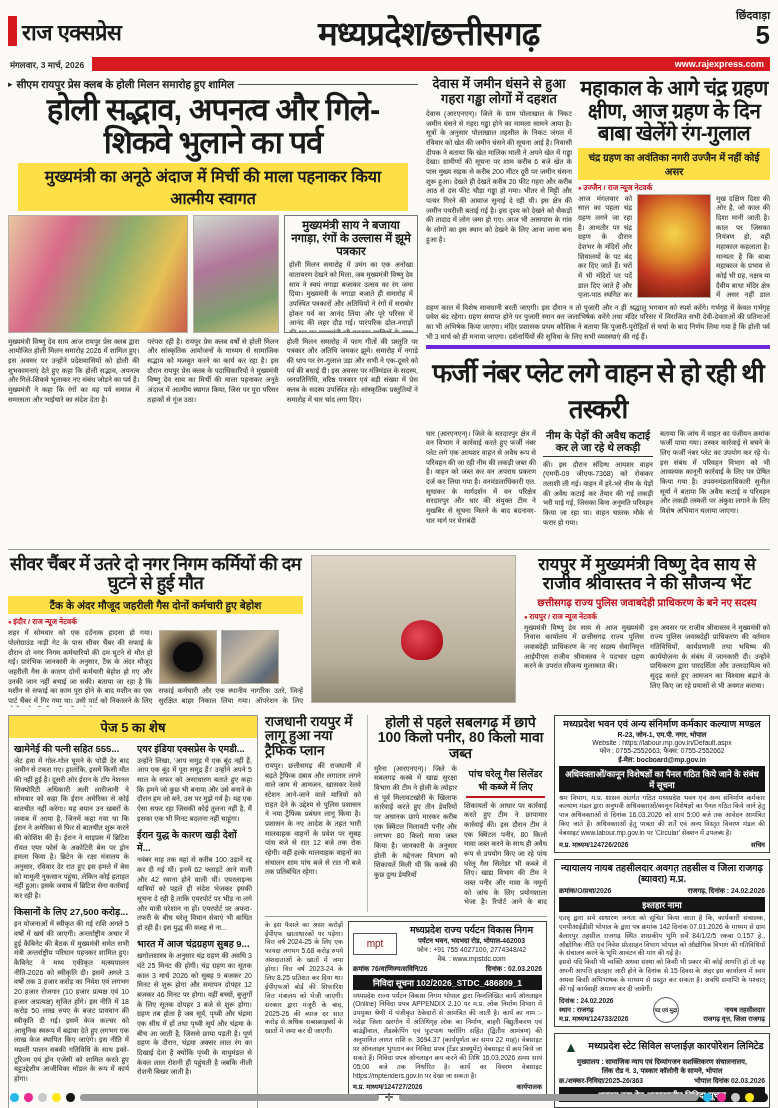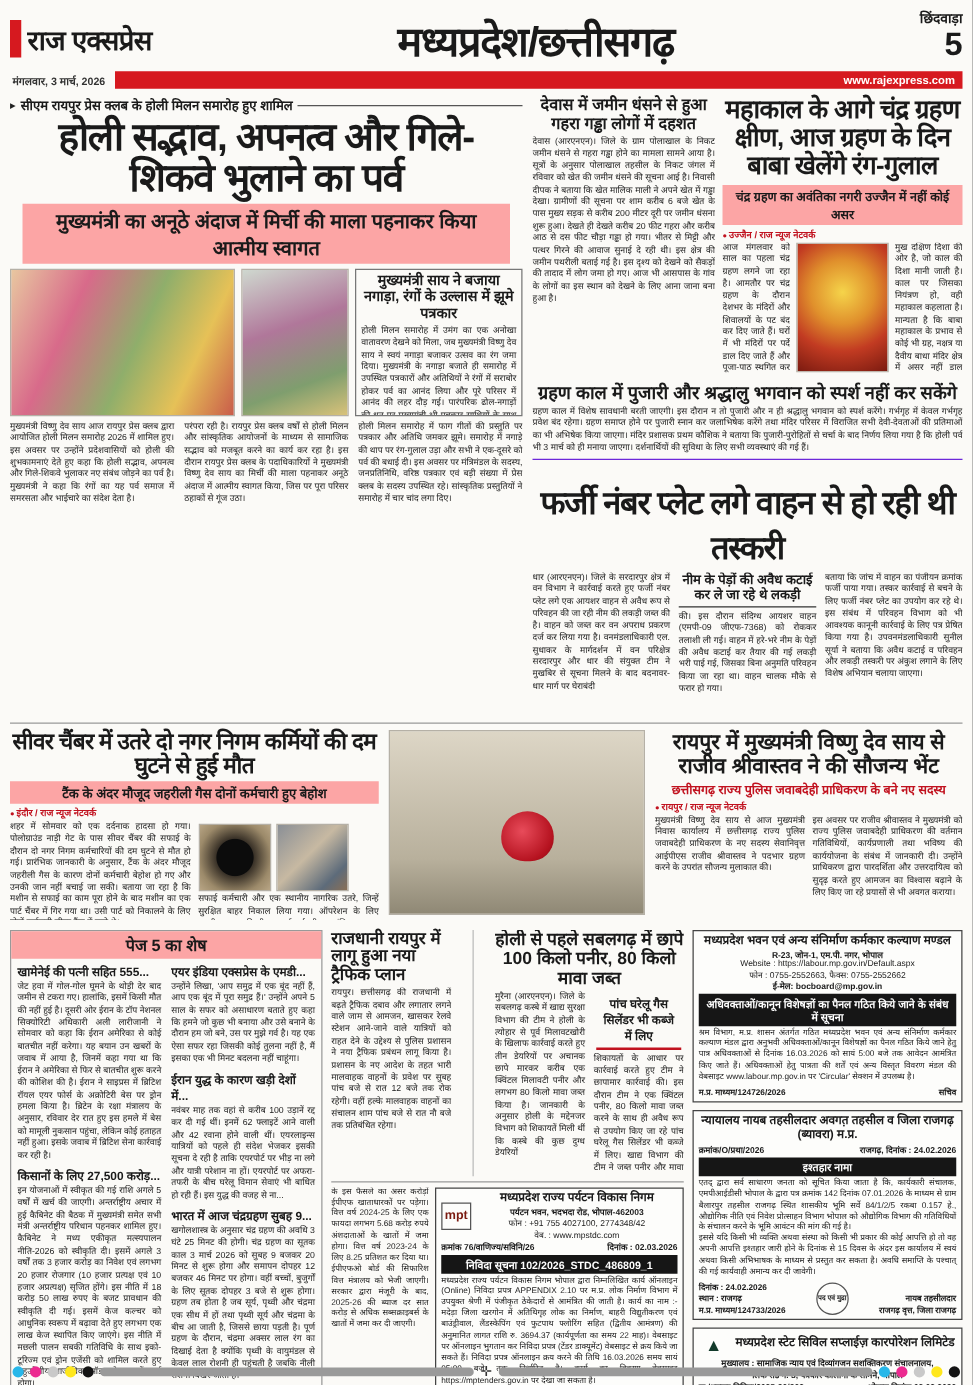--- a/index.html
+++ b/index.html
@@ -17,21 +17,21 @@
   .edition-city { font-size:11px; font-weight:bold; }
   .edition-page { font-size:26px; font-weight:bold; }
   .bar-row { display:flex; align-items:center; margin-top:2px; }
   .masthead-date { font-size:8.5px; font-weight:bold; color:#333; padding:0 8px 0 2px; white-space:nowrap; }
   .redbar { flex:1; background:#d6191f; color:#fff; font-size:9px; font-weight:bold; text-align:right; padding:2px 6px; }
 
   
   .body-txt { font-size:7px; line-height:1.38; text-align:justify; color:#222; }
   .byline { color:#c1121f; font-weight:bold; font-size:7.5px; margin:2px 0; }
   .byline::before { content:"● "; font-size:6px; }
-  .graybar { background:#fca5a5; font-weight:bold; text-align:center; padding:2px 4px; }
+  .graybar { background:#fde047; font-weight:bold; text-align:center; padding:2px 4px; }
   .band { background:#161616; color:#fff; font-weight:bold; text-align:center; padding:2px 4px; }
   .ph { border:1px solid #b5b0a6; flex:none; }
   .vline { border-left:1px solid #bbb; }
 
   
   .row1 { display:grid; grid-template-columns:410px 1fr; gap:8px; margin-top:6px; }
   .kicker { display:flex; align-items:center; gap:4px; font-size:10.5px; font-weight:bold; }
   .kicker .arrow { color:#222; font-size:9px; }
   .kicker .kline { flex:1; border-top:1px solid #555; }
   .lead-headline { font-size:31px; line-height:1.06; font-weight:bold; text-align:center; letter-spacing:-1px; margin:3px 6px; }
@@ -49,21 +49,21 @@
   .mahakal h1 { font-size:20.5px; line-height:1.1; text-align:center; letter-spacing:-0.5px; }
   .mahakal .graybar { font-size:10px; margin:3px 0 2px; }
   .mahakal-media { display:flex; gap:5px; margin-top:2px; height:104px; overflow:hidden; }
   .ph-mahakal { width:74px; height:100%; background:radial-gradient(circle at 50% 38%,#f5d44a 0%,#e0902c 35%,#c23b22 65%,#7a1a10 100%); }
   .mahakal-col { flex:1; overflow:hidden; }
 
   .grahan { margin-top:5px; }
   .grahan h2 { font-size:14.5px; text-align:center; margin:2px 0; }
   .grahan .body-txt { height:38px; overflow:hidden; }
 
-  .smuggling { margin-top:4px; border-top:1px solid #6d28d9; padding-top:14px; }
+  .smuggling { margin-top:4px; border-top:4px solid #6d28d9; padding-top:4px; }
   .smuggling h1 { font-size:26px; text-align:center; letter-spacing:-1px; margin:1px 0 3px; }
   .smug-cols { display:flex; gap:7px; height:112px; overflow:hidden; }
   .smug-col { flex:1; }
   .smug-boxhead { font-size:10.5px; font-weight:bold; text-align:center; line-height:1.2; border-bottom:1px solid #333; margin-bottom:3px; padding-bottom:2px; }
 
   
   .row2 { display:grid; grid-template-columns:295px 205px 1fr; gap:8px; margin-top:8px; border-top:1px solid #999; padding-top:5px; height:158px; overflow:hidden; }
   .sewer h1 { font-size:18px; line-height:1.1; text-align:center; letter-spacing:-0.5px; }
   .sewer .graybar { font-size:10.5px; margin:2px 0; }
   .sewer-body { display:flex; gap:6px; margin-top:2px; }
@@ -77,42 +77,42 @@
   .courtesy-cols { display:flex; gap:6px; overflow:hidden; }
 
   
   .row3 { display:grid; grid-template-columns:250px 282px 1fr; gap:7px; margin-top:8px; align-items:start; }
   .p1box { border:1px solid #999; }
   .p1box .graybar { font-size:13px; }
   .p1-cols { column-count:2; column-gap:8px; padding:4px 5px; height:388px; overflow:hidden; }
   .p1-item { break-inside:avoid; margin-bottom:5px; }
   .p1-item h4 { font-size:9.5px; margin-bottom:1px; }
 
-  .mid-stories { display:flex; gap:17px; border-bottom:1px solid #999; padding-bottom:4px; }
+  .mid-stories { display:flex; gap:6px; border-bottom:1px solid #999; padding-bottom:4px; }
   .traffic { width:96px; flex:none; }
   .traffic h2 { font-size:13.5px; line-height:1.1; margin-bottom:2px; }
   .traffic .body-txt { height:150px; overflow:hidden; }
   .paneer { flex:1; overflow:hidden; }
   .paneer h2 { font-size:14px; line-height:1.12; text-align:center; margin-bottom:2px; }
   .paneer-cols { column-count:2; column-gap:7px; height:148px; overflow:hidden; }
   .pullquote { break-inside:avoid; font-size:9.5px; font-weight:bold; text-align:center; padding:3px 2px; margin:3px 2px; border-bottom:2px solid #c1121f; }
 
   .mid-lower { display:flex; gap:5px; margin-top:4px; }
   .epf-strip { width:78px; flex:none; font-size:6.6px; line-height:1.35; text-align:justify; color:#222; height:172px; overflow:hidden; }
   .notice { border:1px solid #444; padding:3px 4px; font-size:6.6px; background:#fdfdfb; }
   .notice .n-title { font-weight:bold; text-align:center; font-size:9.5px; line-height:1.15; }
   .notice .n-line { text-align:center; font-size:6.8px; }
   .notice .n-line.b { font-weight:bold; }
   .notice .refrow { display:flex; justify-content:space-between; font-weight:bold; font-size:6.8px; margin:1px 0; }
   .notice .band { font-size:8.5px; margin:2px 0; }
   .notice .n-body { text-align:justify; line-height:1.35; }
   .notice .footrow { display:flex; justify-content:space-between; align-items:flex-end; font-weight:bold; margin-top:2px; }
   .mpstdc { flex:1; }
   .mpstdc-head { display:flex; gap:4px; align-items:center; }
-  .mpt-logo { width:24px; height:22px; border:1px solid #555; color:#7a1a10; font-weight:bold; font-size:10px; display:flex; align-items:center; justify-content:center; }
+  .mpt-logo { width:44px; height:22px; border:1px solid #555; color:#7a1a10; font-weight:normal; font-size:10px; display:flex; align-items:center; justify-content:center; }
 
   .side-notices { display:flex; flex-direction:column; gap:6px; }
   .stamp { width:26px; height:26px; border:1px solid #555; border-radius:50%; font-size:5.5px; display:flex; align-items:center; justify-content:center; text-align:center; line-height:1.1; flex:none; }
   .scs-head { display:flex; gap:4px; align-items:center; }
   .scs-logo { width:24px; height:20px; color:#123a2a; font-size:14px; display:flex; align-items:center; justify-content:center; }
 
   
   .marks { position:absolute; left:10px; right:10px; bottom:4px; display:flex; align-items:center; gap:5px; }
   .dot { width:9px; height:9px; border-radius:50%; }
   .d-c{background:#28b7e9;} .d-m{background:#ec2a90;} .d-g{background:#c9c9c9;} .d-y{background:#ffe71c;} .d-k{background:#141414;}
@@ -176,21 +176,20 @@
           <div class="graybar">चंद्र ग्रहण का अवंतिका नगरी उज्जैन में नहीं कोई असर</div>
           <div class="byline">उज्जैन / राज न्यूज नेटवर्क</div>
           <div class="mahakal-media">
             <p class="body-txt mahakal-col">आज मंगलवार को साल का पहला चंद्र ग्रहण लगने जा रहा है। आमतौर पर चंद्र ग्रहण के दौरान देशभर के मंदिरों और शिवालयों के पट बंद कर दिए जाते हैं। घरों में भी मंदिरों पर पर्दे डाल दिए जाते हैं और पूजा-पाठ स्थगित कर दिया जाता है। ग्रहण समाप्त होने के बाद शुद्धिकरण के उपरांत ही मंदिरों के द्वार दोबारा खोले जाते हैं। लेकिन धर्मनगरी उज्जैन स्थित विश्व प्रसिद्ध महाकालेश्वर मंदिर में इस परंपरा से अलग व्यवस्था देखने को</p>
             <div class="ph ph-mahakal"></div>
             <p class="body-txt mahakal-col">मुख दक्षिण दिशा की ओर है, जो काल की दिशा मानी जाती है। काल पर जिसका नियंत्रण हो, वही महाकाल कहलाता है। मान्यता है कि बाबा महाकाल के प्रभाव से कोई भी ग्रह, नक्षत्र या दैवीय बाधा मंदिर क्षेत्र में असर नहीं डाल सकती। यही कारण है कि ग्रहण काल में भी बाबा की पूजा-अर्चना विधिवत जारी रहती है। आज ग्रहण के दिन बाबा महाकाल भक्तों संग रंग-गुलाल से होली खेलेंगे। 14 दिनों का ग्रहण योग...</p>
           </div>
         </div>
       </div>
       <div class="grahan">
-        <h2>ग्रहण काल में पुजारी और श्रद्धालु भगवान को स्पर्श नहीं कर सकेंगे</h2>
         <p class="body-txt">ग्रहण काल में विशेष सावधानी बरती जाएगी। इस दौरान न तो पुजारी और न ही श्रद्धालु भगवान को स्पर्श करेंगे। गर्भगृह में केवल गर्भगृह प्रवेश बंद रहेगा। ग्रहण समाप्त होने पर पुजारी स्नान कर जलाभिषेक करेंगे तथा मंदिर परिसर में विराजित सभी देवी-देवताओं की प्रतिमाओं का भी अभिषेक किया जाएगा। मंदिर प्रशासक प्रथम कौशिक ने बताया कि पुजारी-पुरोहितों से चर्चा के बाद निर्णय लिया गया है कि होली पर्व भी 3 मार्च को ही मनाया जाएगा। दर्शनार्थियों की सुविधा के लिए सभी व्यवस्थाएं की गई हैं।</p>
       </div>
       <div class="smuggling">
         <h1>फर्जी नंबर प्लेट लगे वाहन से हो रही थी तस्करी</h1>
         <div class="smug-cols">
           <p class="body-txt smug-col">धार (आरएनएन)। जिले के सरदारपुर क्षेत्र में वन विभाग ने कार्रवाई करते हुए फर्जी नंबर प्लेट लगे एक आयशर वाहन से अवैध रूप से परिवहन की जा रही नीम की लकड़ी जब्त की है। वाहन को जब्त कर वन अपराध प्रकरण दर्ज कर लिया गया है। वनमंडलाधिकारी एल. सुधाकर के मार्गदर्शन में वन परिक्षेत्र सरदारपुर और धार की संयुक्त टीम ने मुखबिर से सूचना मिलने के बाद बदनावर-धार मार्ग पर घेराबंदी</p>
           <div class="smug-col">
             <div class="smug-boxhead">नीम के पेड़ों की अवैध कटाई कर ले जा रहे थे लकड़ी</div>
             <p class="body-txt">की। इस दौरान संदिग्ध आयशर वाहन (एमपी-09 जीएफ-7368) को रोककर तलाशी ली गई। वाहन में हरे-भरे नीम के पेड़ों की अवैध कटाई कर तैयार की गई लकड़ी भरी पाई गई, जिसका बिना अनुमति परिवहन किया जा रहा था। वाहन चालक मौके से फरार हो गया।</p>
           </div>

